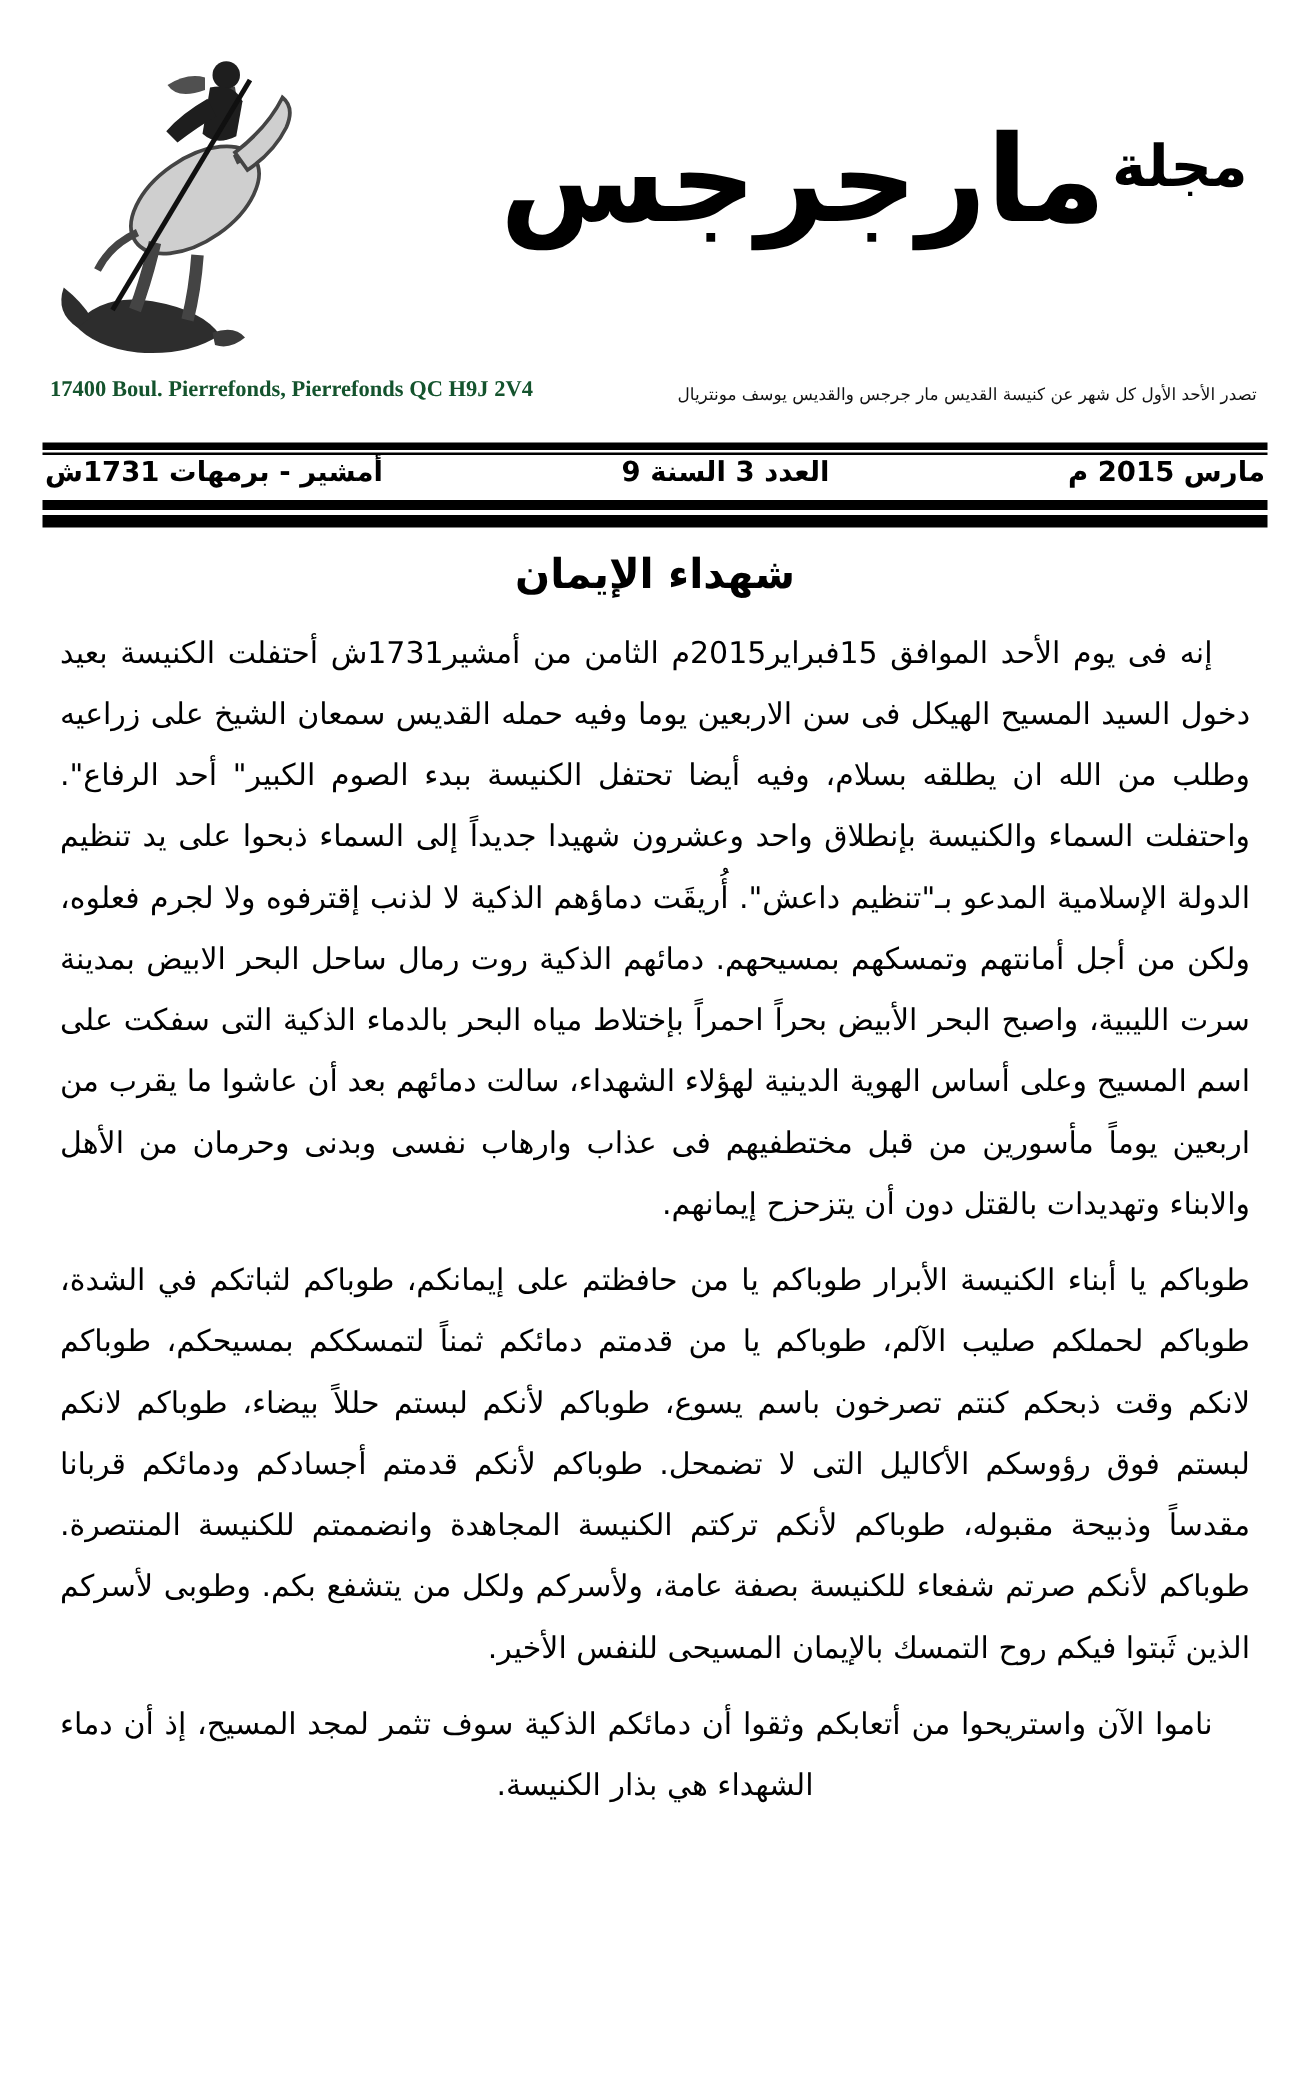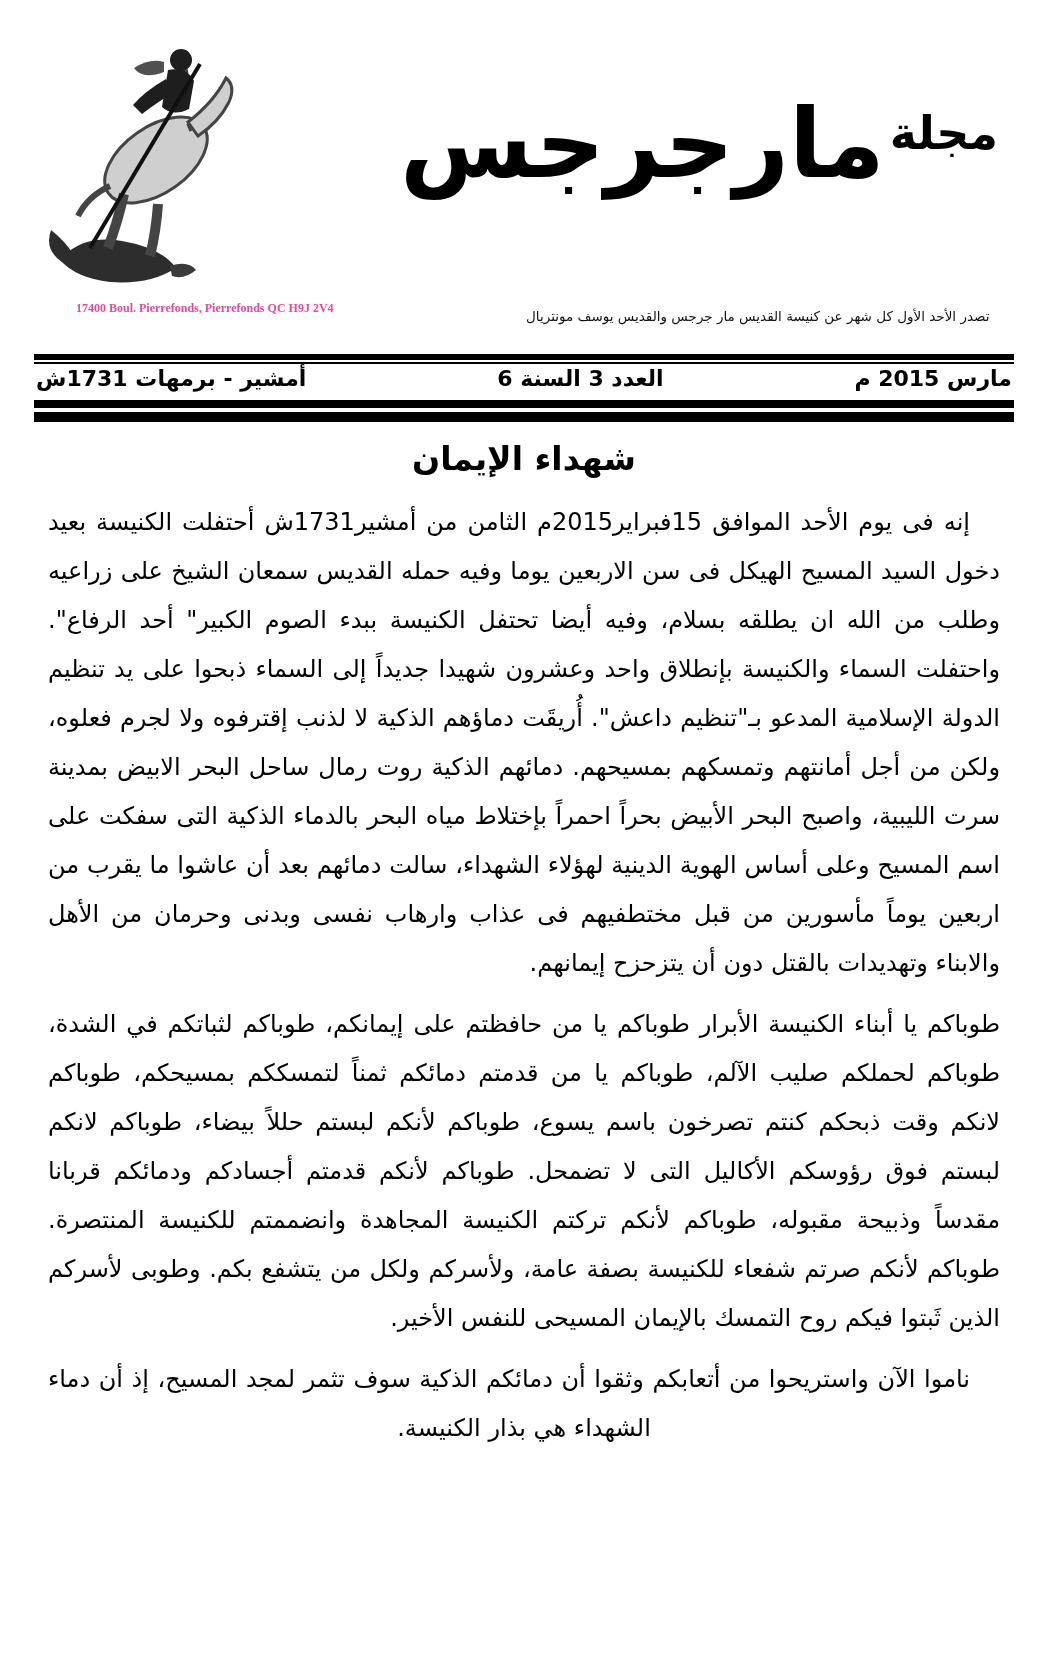--- a/index.html
+++ b/index.html
@@ -14,24 +14,24 @@
   .logo { position:absolute; top:8px; left:38px; width:218px; height:288px; }
   .masthead {
     position:absolute; top:88px; right:50px; width:560px;
     text-align:center; white-space:nowrap; direction:rtl;
   }
   .t-small { font-size:46px; font-weight:bold; vertical-align:28px; letter-spacing:-1px; }
   .t-large { font-size:96px; font-weight:bold; letter-spacing:-2px; }
   .address {
     position:absolute; top:301px; left:40px;
     font-family:"Liberation Serif", serif; font-weight:bold;
-    font-size:12px; direction:ltr; color:#ec4899;margin-left:36px;
+    font-size:18px; direction:ltr; color:#14532d;
   }
   .publisher {
-    position:absolute; top:308px; right:52px; width:470px;
+    position:absolute; top:308px; right:36px; width:470px;
     font-size:13.5px; text-align:left; color:#111;
   }
 
   
   .rule { position:absolute; left:34px; right:34px; }
   .rule div { background:#000; }
   .rule1 { top:354px; }
   .rule1 .a { height:6px; }
   .rule1 .b { height:2px; margin-top:2px; }
   .rule2 { top:400px; }
@@ -109,21 +109,21 @@
   <div class="address">17400 Boul. Pierrefonds, Pierrefonds QC H9J 2V4</div>
   <div class="publisher">تصدر الأحد الأول كل شهر عن كنيسة القديس مار جرجس والقديس يوسف  مونتريال</div>
 
   <div class="rule rule1">
       <div class="a"></div>
       <div class="b"></div>
     </div>
 
   <div class="issue-bar">
     <span>مارس 2015 م</span>
-    <span>العدد 3 السنة 6</span>
+    <span>العدد 3 السنة 9</span>
     <span>أمشير  - برمهات 1731ش</span>
   </div>
 
   <div class="rule rule2">
       <div class="a"></div>
       <div class="b"></div>
     </div>
 
   <h1 class="article-title">شهداء الإيمان</h1>
 

